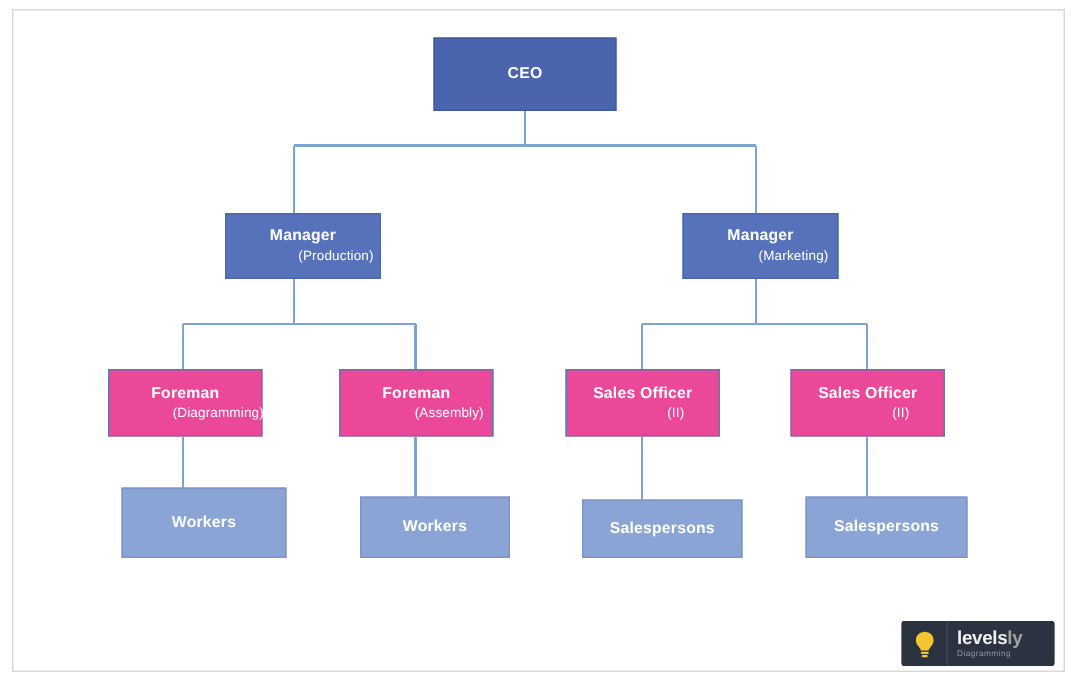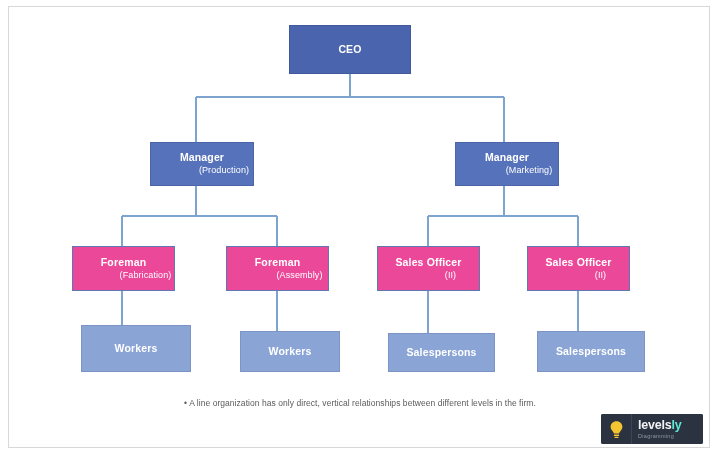--- a/index.html
+++ b/index.html
@@ -124,21 +124,21 @@
     background: #2b3340;
   }
   #watermark .brand {
     font-size: 12.5px;
     font-weight: bold;
     color: #f2f2f2;
     line-height: 1;
     letter-spacing: -0.2px;
   }
   #watermark .brand .ly {
-    color: #5eead4;
+    color: #a3a3a3;
   }
   #watermark .tagline {
     font-size: 5.5px;
     color: #8f98a6;
     letter-spacing: 0.3px;
     line-height: 1;
     margin-top: 2px;
   }
 </style>
 </head>
@@ -183,21 +183,21 @@
       <span class="sub">(Production)</span>
     </div>
 
     <div class="node tier-manager" style="left:455px; top:142px; width:104px; height:44px;">
       <span class="title">Manager</span>
       <span class="sub">(Marketing)</span>
     </div>
 
     <div class="node tier-mid" style="left:72px; top:246px; width:103px; height:45px;">
       <span class="title">Foreman</span>
-      <span class="sub">(Fabrication)</span>
+      <span class="sub">(Diagramming)</span>
     </div>
 
     <div class="node tier-mid" style="left:226px; top:246px; width:103px; height:45px;">
       <span class="title">Foreman</span>
       <span class="sub">(Assembly)</span>
     </div>
 
     <div class="node tier-mid" style="left:377px; top:246px; width:103px; height:45px;">
       <span class="title">Sales Officer</span>
       <span class="sub">(II)</span>
@@ -217,23 +217,20 @@
     </div>
 
     <div class="node tier-leaf" style="left:375px; top:333px; width:107px; height:39px;">
       <span class="title">Salespersons</span>
     </div>
 
     <div class="node tier-leaf" style="left:524px; top:331px; width:108px; height:41px;">
       <span class="title">Salespersons</span>
     </div>
 
-    <div id="caption">
-      <span class="bullet">•</span><span>A line organization has only direct, vertical relationships between different levels in the firm.</span>
-    </div>
 
     <div id="watermark">
       <div class="bulb-cell">
         <svg width="15" height="19" viewBox="0 0 15 19">
           <path d="M7.5 1.2 C4.0 1.2 1.6 3.7 1.6 6.8 C1.6 9.0 2.9 10.4 3.9 11.6
                    C4.5 12.3 4.8 12.9 4.9 13.6 L10.1 13.6 C10.2 12.9 10.5 12.3 11.1 11.6
                    C12.1 10.4 13.4 9.0 13.4 6.8 C13.4 3.7 11.0 1.2 7.5 1.2 Z" fill="#f5c431"></path>
           <rect x="4.9" y="14.5" width="5.2" height="1.5" rx="0.6" fill="#f5c431"></rect>
           <rect x="5.5" y="16.7" width="4.0" height="1.4" rx="0.6" fill="#f5c431"></rect>
         </svg>

